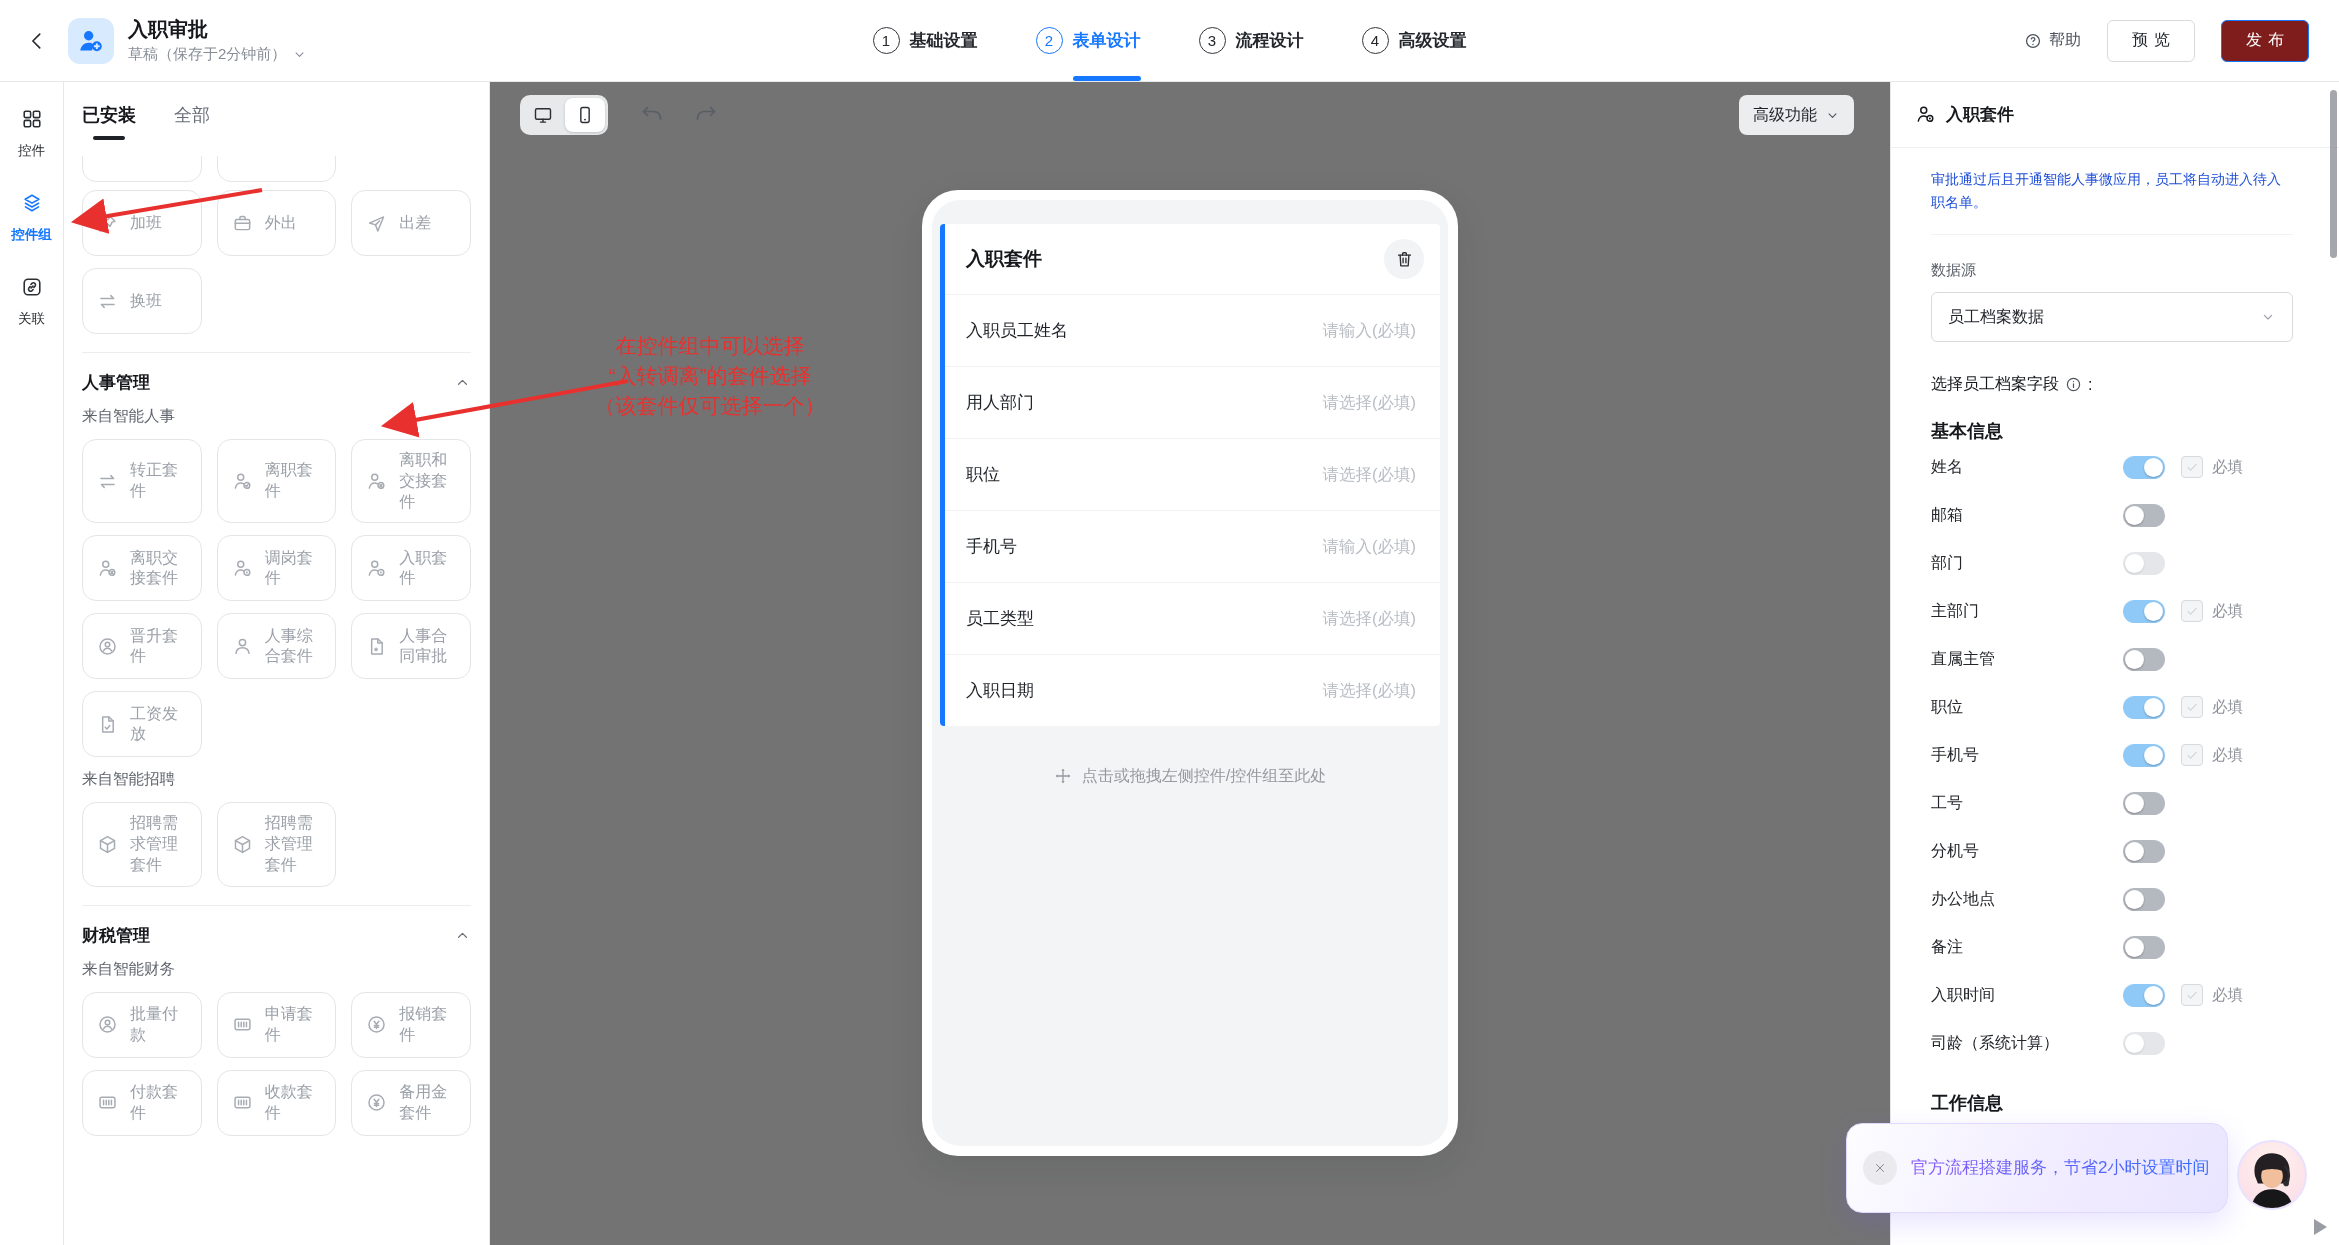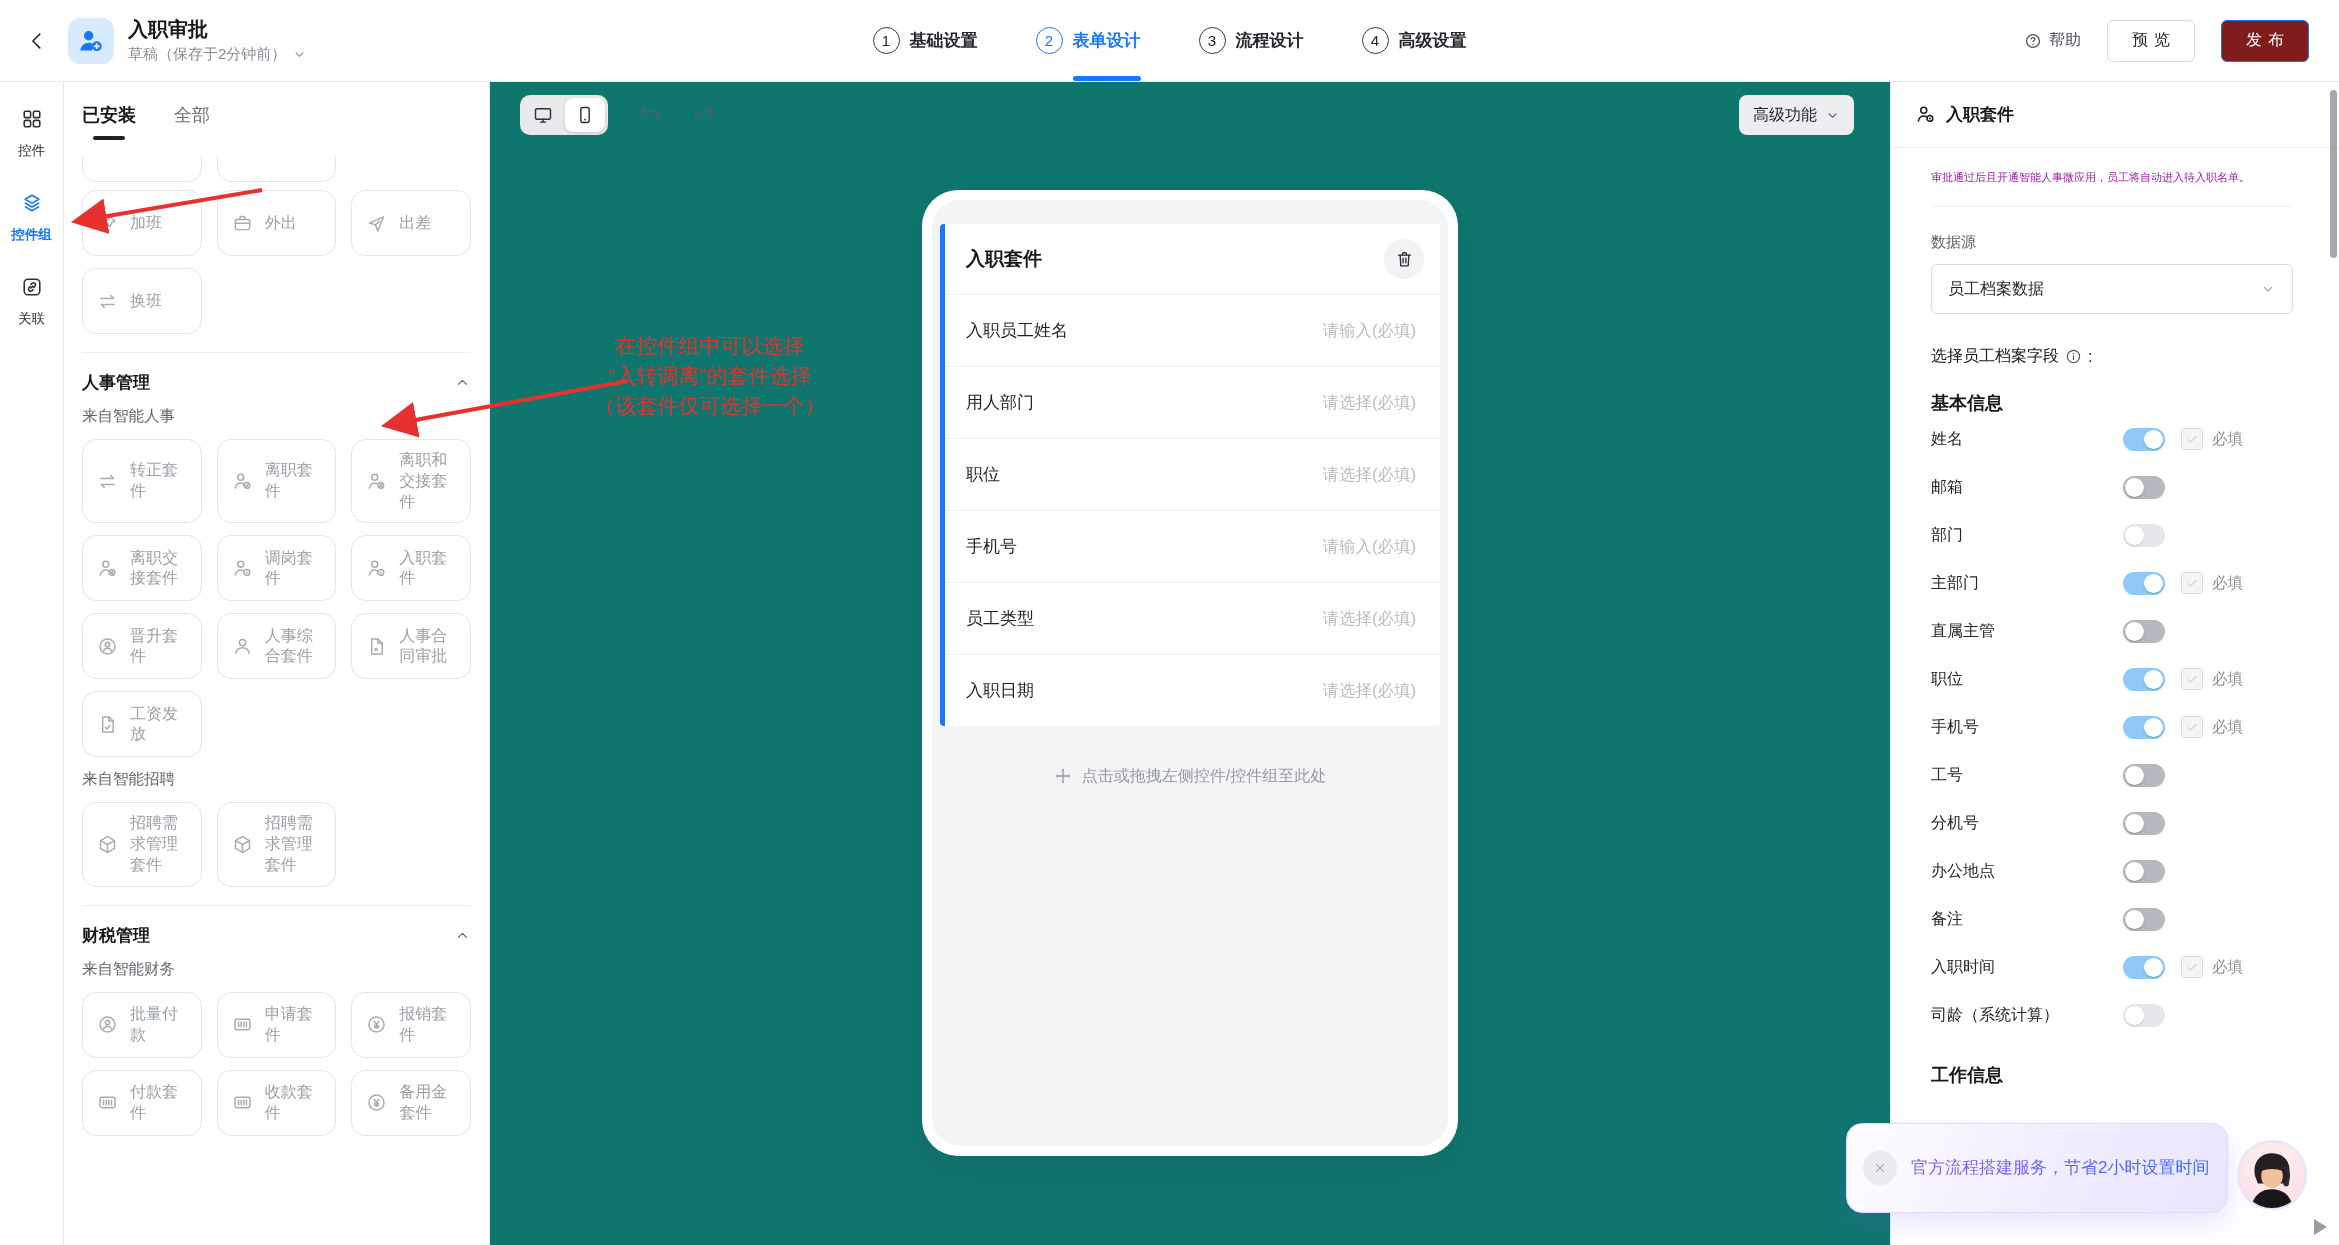--- a/index.html
+++ b/index.html
@@ -67,21 +67,21 @@
     display:flex; align-items:center; gap:12px; padding:10px 14px; cursor:pointer; }
   .comp-btn .ic { width:21px; height:21px; color:#a7abb2; flex:none; }
   .comp-label { font-size:16px; line-height:1.3; color:#9ba0a8; }
   .p-divider { height:1px; background:#ecedef; margin:18px 0; }
   .sec-head { display:flex; align-items:center; justify-content:space-between; margin:14px 0 6px; cursor:pointer; }
   .sec-title { font-size:17px; font-weight:700; color:#16181c; }
   .sec-head .ic { width:17px; height:17px; color:#6a6f78; }
   .sub-title { font-size:15.5px; color:#60656d; margin:12px 0; }
 
   
-  .canvas { flex:1; position:relative; background:#0f766e; overflow:hidden; }
+  .canvas { flex:1; position:relative; background:#737373; overflow:hidden;text-align:right; }
   .segmented { position:absolute; left:30px; top:13px; display:flex; padding:3px; gap:2px;
     background:#e8e9eb; border-radius:10px; }
   .seg-btn { width:40px; height:34px; display:flex; align-items:center; justify-content:center;
     border-radius:8px; color:#2b2e33; cursor:pointer; }
   .seg-btn.selected { background:#fff; box-shadow:0 1px 3px rgba(0,0,0,.18); }
   .seg-btn .ic { width:20px; height:20px; }
   .tool-btn { position:absolute; top:21px; width:26px; height:26px; color:#585d66; cursor:pointer; }
   .tool-btn .ic { width:24px; height:24px; }
   #undo-btn { left:148px; } #redo-btn { left:202px; }
   .advanced-btn { position:absolute; right:36px; top:13px; height:40px; padding:0 14px;
@@ -110,21 +110,21 @@
     gap:10px; color:#9599a1; font-size:16px; }
   .dropzone .ic { width:18px; height:18px; }
 
   
   .right-panel { width:449px; background:#fff; border-left:1px solid #e7e8ea; position:relative;
     padding:0 46px 0 40px; overflow:hidden; }
   .rp-head { margin:0 -46px 0 -40px; padding:0 24px; height:66px; border-bottom:1px solid #eff0f2;
     display:flex; align-items:center; gap:10px; }
   .rp-head .ic { width:21px; height:21px; color:#16181c; }
   .rp-title { font-size:17px; font-weight:700; color:#16181c; }
-  .rp-desc { margin-top:20px; font-size:11px; line-height:1.65; color:#a21caf; }
+  .rp-desc { margin-top:20px; font-size:14px; line-height:1.65; color:#1d4ed8; }
   .rp-desc-line { height:1px; background:#f0f1f3; margin-top:20px; }
   .ds-label { margin-top:26px; font-size:15px; color:#5a5f68; }
   .select { margin-top:12px; height:50px; border:1px solid #d9dbdf; border-radius:6px;
     display:flex; align-items:center; justify-content:space-between; padding:0 16px; cursor:pointer; }
   .select-value { font-size:16px; color:#1f2329; }
   .select .ic { width:16px; height:16px; color:#9a9ea6; }
   .field-sel-row { margin-top:32px; display:flex; align-items:center; gap:6px; font-size:16px; color:#16181c; }
   .field-sel-row .ic { width:17px; height:17px; color:#4e545d; }
   .isec-title { margin-top:24px; font-size:18px; font-weight:700; color:#16181c; }
   .t-row { height:48px; display:flex; align-items:center; }

